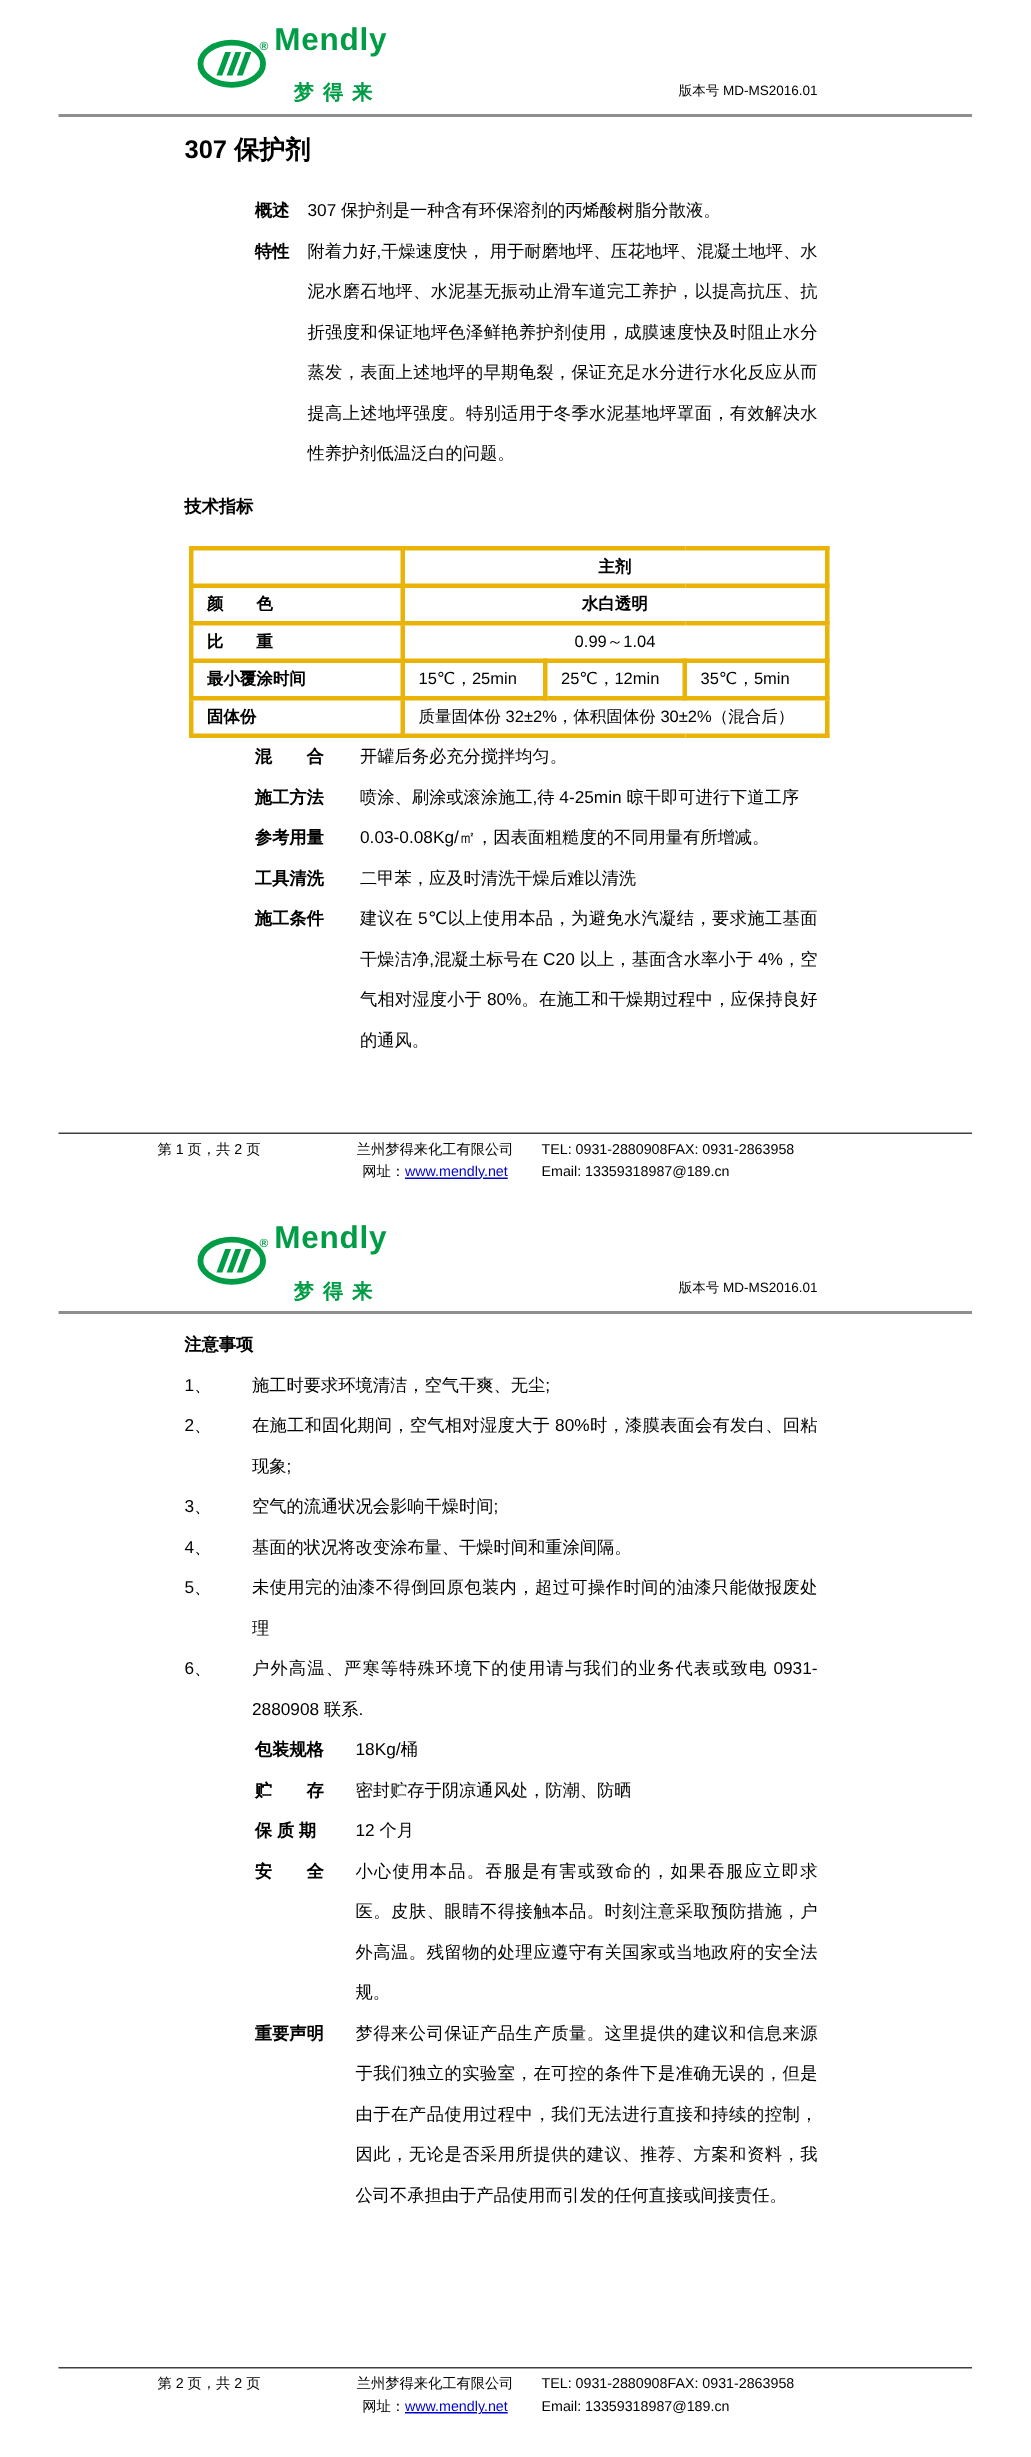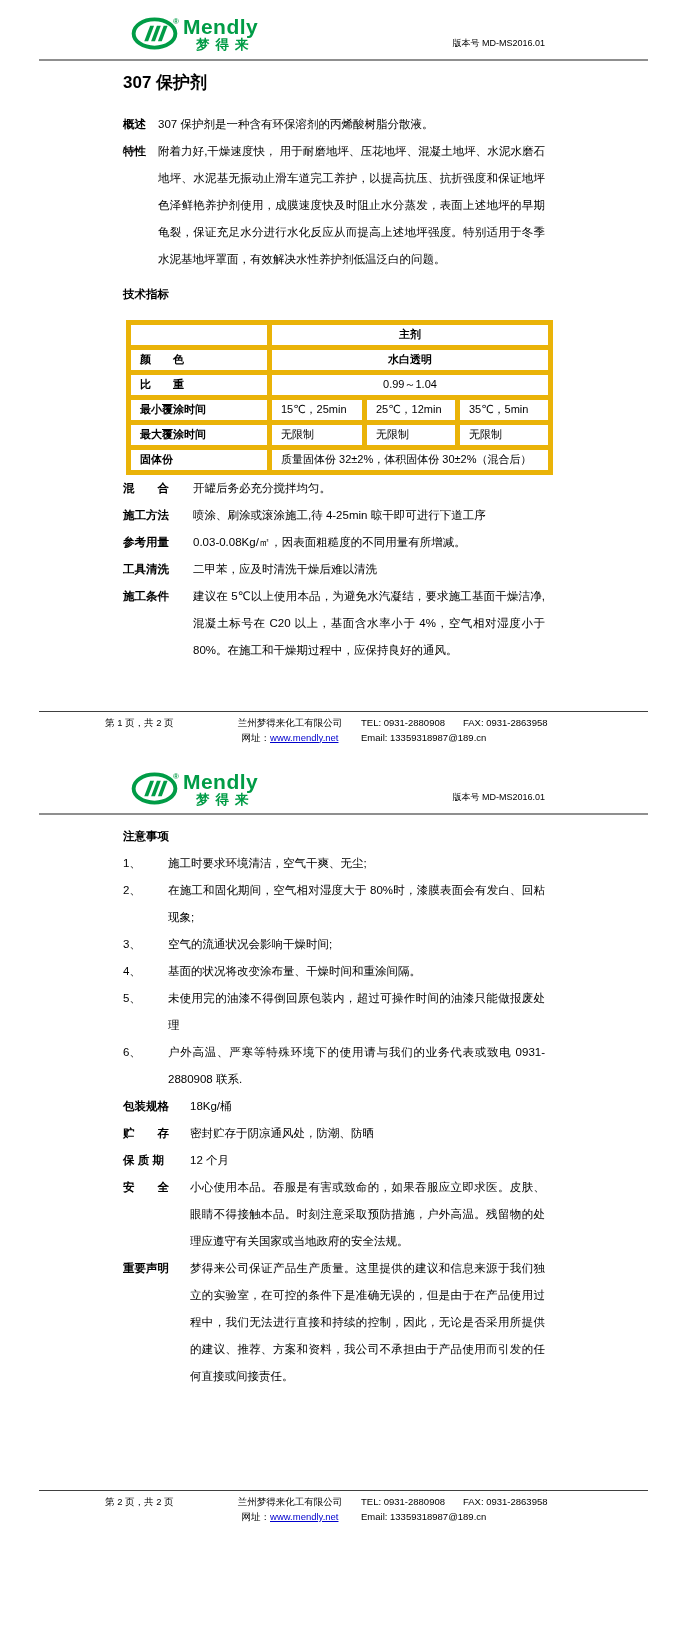--- a/index.html
+++ b/index.html
@@ -17,56 +17,56 @@
          margin:0 142px 0 131px; }
   .p1 .hdr { padding-top:16px; }
   .p2 .hdr { padding-top:26px; }
   .logo { display:flex; align-items:center; }
   .logo-mark { width:47px; height:33px; flex:0 0 auto; }
   .reg { color:var(--green); font-size:8px; font-weight:bold;
          position:relative; top:-12px; left:-5px; }
   .logo-txt { display:flex; flex-direction:column; line-height:1; margin-left:-1px; }
   .logo-en { font-size:21px; font-weight:bold; color:var(--green); letter-spacing:.5px; }
   .logo-cn { font-size:13.5px; font-weight:bold; color:var(--green);
-             letter-spacing:6px; margin-top:1px; padding-left:13px; white-space:nowrap; }
+             letter-spacing:6px; margin-top:18px; padding-left:13px; white-space:nowrap; }
   .version { font-size:9px; padding-bottom:2px; white-space:nowrap; }
   .hrule { border-top:2px solid #8f8f8f; margin:7px 39px 0 39px; }
 
   
   .title { margin:10px 142px 17px 123px; font-size:17px; font-weight:bold; }
   .content { margin:8px 142px 0 123px; line-height:27px; }
   .drow { display:flex; }
-  .lb { font-weight:bold; white-space:nowrap; }
+  .lb { font-weight:bold; white-space:nowrap;margin-left:47px; }
   .lb35 { flex:0 0 35px; }
   .lb70 { flex:0 0 70px; }
   .lb45 { flex:0 0 45px; font-weight:normal; }
   .lb67 { flex:0 0 67px; }
   .jt { flex:1; text-align:justify; }
   .sec-h { font-weight:bold; }
   .mt8 { margin-top:8px; }
   .mt26 { margin-top:26px; }
 
   
   .spec-table { border-collapse:collapse; margin:12px 0 0 3px; width:427px;
                 font-size:11px; table-layout:fixed; line-height:normal; }
-  .spec-table td { border:5px solid #eab308; height:25px; padding:0 2px 0 9px; }
+  .spec-table td { border:3px solid #eab308; height:25px; padding:0 2px 0 9px; }
   .spec-table td:first-child { font-weight:bold; }
   .spec-table td.c { text-align:center; padding:0; }
   .spec-table td.cb { font-weight:bold; }
 
   
   .footer { font-size:9.5px; line-height:15px; }
   .f47 { margin-top:47px; }
   .f100 { margin-top:100px; }
   .frule { border-top:1px solid #404040; margin:0 39px; }
   .fgrid { display:flex; margin:3px 127px 0 105px; }
   .f-page { flex:0 0 128px; }
   .f-mid { flex:0 0 114px; text-align:center; }
   .f-right { flex:1; padding-left:14px; }
-  .f-line1 { display:flex; gap:18px; white-space:nowrap; }
+  .f-line1 { display:flex; white-space:nowrap; }
   a.link { color:var(--link); text-decoration:underline; cursor:pointer; }
 </style>
 </head>
 <body>
 
 <div class="page p1">
 
   <div class="hdr">
     <div class="logo">
       <svg class="logo-mark" viewBox="0 0 48 34" aria-hidden="true">
@@ -123,26 +123,20 @@
         <td>比　　重</td>
         <td colspan="3" class="c">0.99～1.04</td>
       </tr>
       <tr>
         <td>最小覆涂时间</td>
         <td>15℃，25min</td>
         <td>25℃，12min</td>
         <td>35℃，5min</td>
       </tr>
       <tr>
-        <td>最大覆涂时间</td>
-        <td>无限制</td>
-        <td>无限制</td>
-        <td>无限制</td>
-      </tr>
-      <tr>
         <td>固体份</td>
         <td colspan="3">质量固体份 32±2%，体积固体份 30±2%（混合后）</td>
       </tr>
     </tbody>
       </table>
 
 
     <div class="drow">
       <span class="lb lb70">混　　合</span>
       <span class="jt">开罐后务必充分搅拌均匀。</span>

